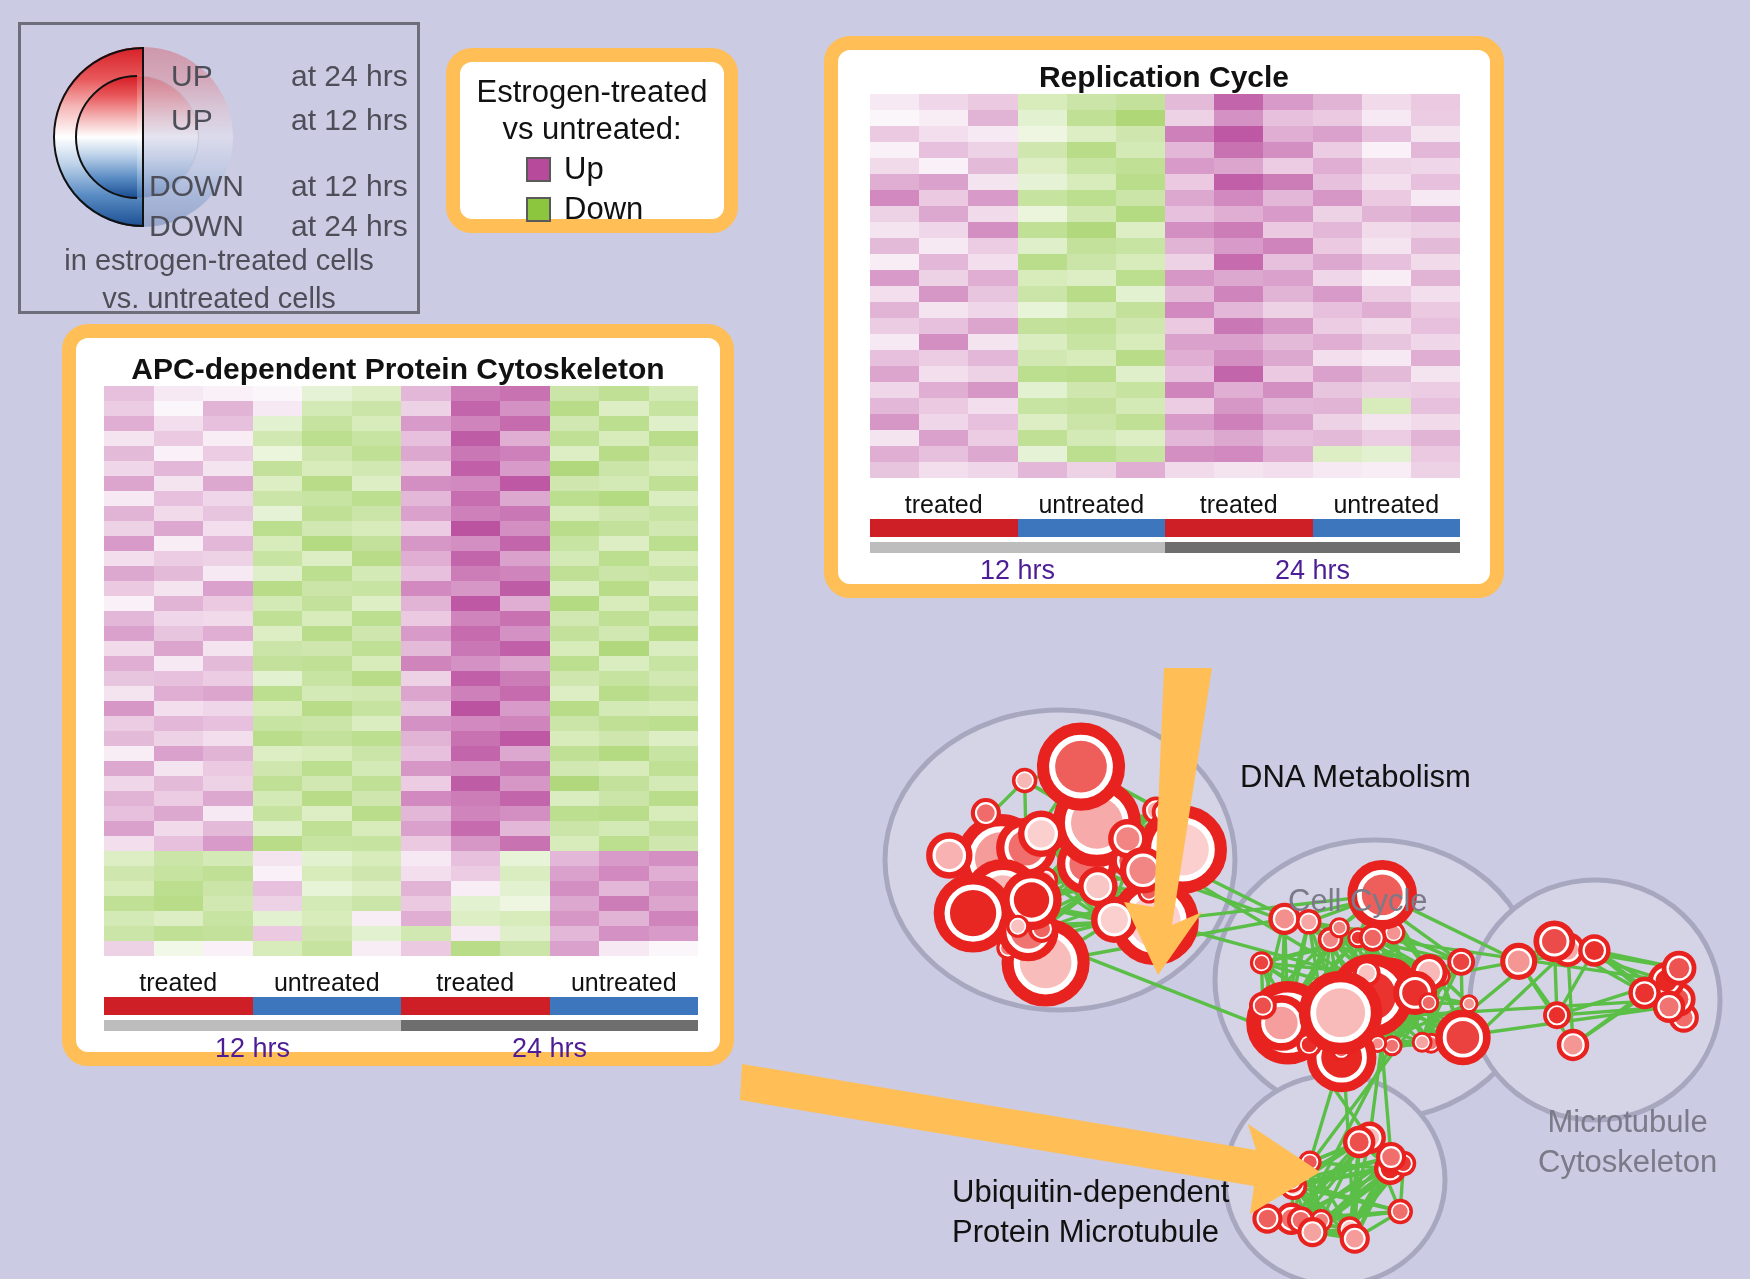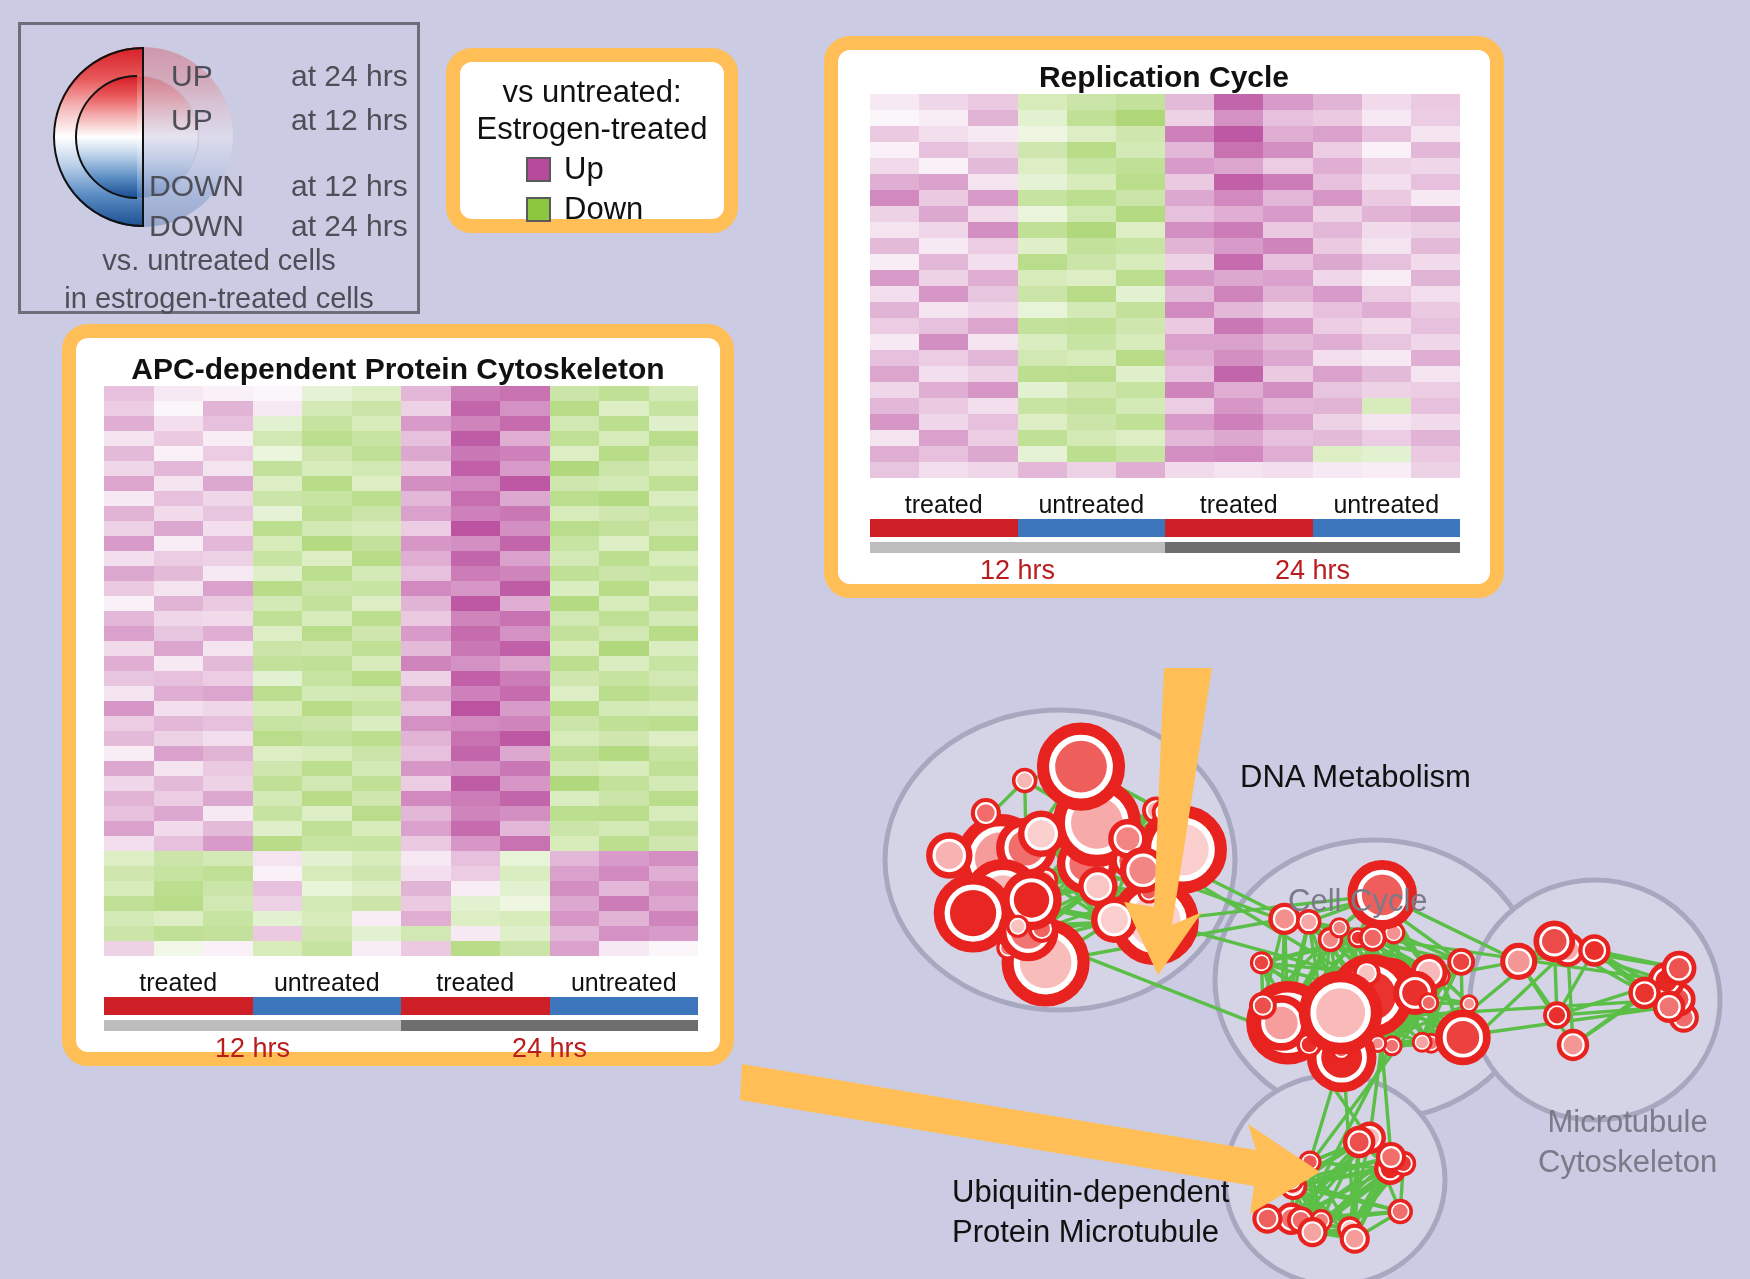--- a/index.html
+++ b/index.html
@@ -87,21 +87,21 @@
   #panel-apc .hm-title{font-size:30px;margin-top:14px;}
 
   .hm-grid{display:grid;width:100%;}
   .hm-cell{width:100%;}
 
   .grp-labels{display:grid;grid-template-columns:repeat(4,1fr);}
   .grp-labels div{text-align:center;font-size:25px;color:#111;}
   .cond-bar{display:grid;grid-template-columns:repeat(4,1fr);height:18px;}
   .time-bar{display:grid;grid-template-columns:repeat(2,1fr);height:11px;margin-top:5px;}
   .time-labels{display:grid;grid-template-columns:repeat(2,1fr);}
-  .time-labels div{text-align:center;font-size:27px;color:#b91c1c;margin-top:2px;}
+  .time-labels div{text-align:center;font-size:27px;color:#4c1d95;margin-top:2px;}
 
   .net-label{position:absolute;white-space:pre-line;margin-top:7px;}
 
   
   #arrow-layer{left:0;top:0;width:1750px;height:1279px;pointer-events:none;}
 </style>
 </head>
 <body>
 
 <div class="abs" id="circle-legend">
@@ -121,29 +121,29 @@
     <span class="w" style="width:120px;display:inline-block;">UP</span><span>at 12 hrs</span>
   </div>
   <div class="lg-row" style="left:128px;top:144px;">
     <span class="w" style="width:142px;display:inline-block;">DOWN</span><span>at 12 hrs</span>
   </div>
   <div class="lg-row" style="left:128px;top:184px;">
     <span class="w" style="width:142px;display:inline-block;">DOWN</span><span>at 24 hrs</span>
   </div>
 
   <div class="foot">
+    <div>in estrogen-treated cells</div>
     <div>vs. untreated cells</div>
-    <div>in estrogen-treated cells</div>
   </div>
 </div>
 
 <div class="abs panel" id="updown-key">
   <div class="k-head">
+    <div>Estrogen-treated</div>
     <div>vs untreated:</div>
-    <div>Estrogen-treated</div>
   </div>
   <div class="k-item">
     <i class="sw" style="background:#b84a9c"></i>
     <span>Up</span>
   </div>
   <div class="k-item">
     <i class="sw" style="background:#8cc63e"></i>
     <span>Down</span>
   </div>
 </div>

